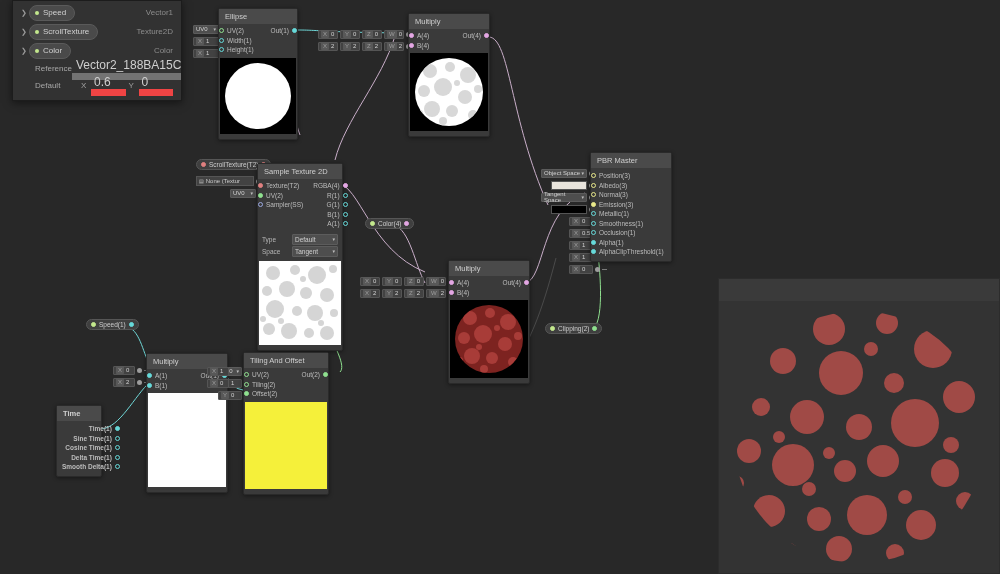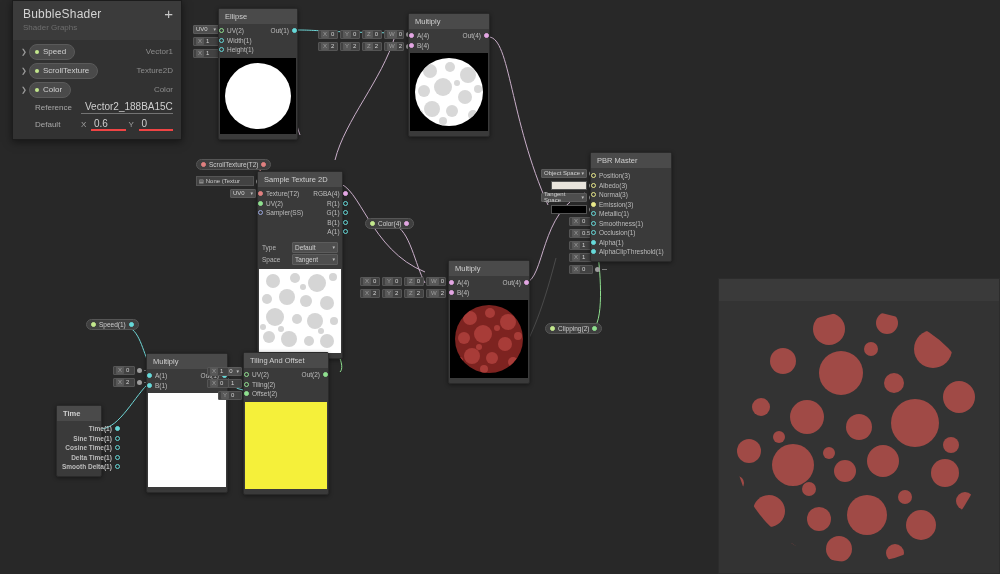--- a/index.html
+++ b/index.html
@@ -21,25 +21,25 @@
   .bb-row{display:flex;align-items:center;height:19px;padding:0 8px 0 6px;}
   .bb-arrow{width:10px;font-size:7px;color:#9a9a9a;text-align:center;}
   .bb-pill{display:inline-flex;align-items:center;gap:4px;background:#4a4a4a;
     border:1px solid #5a5a5a;border-radius:9px;padding:1px 8px 1px 5px;height:12px;}
   .bb-dot{width:4px;height:4px;border-radius:50%;background:#c3e88d;display:inline-block;}
   .bb-pill-l{font-size:8px;color:#d2d2d2;line-height:11px;}
   .bb-type{margin-left:auto;font-size:8px;color:#8d8d8d;}
   .bb-field{display:flex;align-items:center;height:17px;padding-left:22px;font-size:8px;color:#b0b0b0;}
   .bb-field .lab{width:46px;color:#a8a8a8;}
   .bb-check{width:9px;height:9px;color:#d8d8d8;font-size:9px;line-height:9px;}
-  .bb-input{flex:1;border-bottom:1px solid #737373;font-size:10px;color:#cfcfcf;
+  .bb-input{flex:1;border-bottom:7px solid #737373;font-size:12px;color:#cfcfcf;
     padding:0 0 1px 4px;margin-right:8px;}
   .bb-xy{display:flex;align-items:center;gap:3px;flex:1;margin-right:8px;}
   .bb-xy .ax{color:#a0a0a0;font-size:8px;width:7px;}
-  .bb-xy .v{flex:1;border-bottom:2px solid #ef4444;font-size:10px;color:#cfcfcf;padding-left:3px;}
+  .bb-xy .v{flex:1;border-bottom:7px solid #ef4444;font-size:12px;color:#cfcfcf;padding-left:3px;}
 
   
   .node{position:absolute;background:#3a3a3a;border:1px solid #2a2a2a;
     border-radius:2px;box-shadow:0 1px 4px rgba(0,0,0,.45);}
   .n-head{background:#4a4a4a;font-size:7.5px;color:#cfcfcf;padding:3px 6px;}
   .n-body{display:flex;padding:2px 0;}
   .n-in{flex:1;}
   .n-out{text-align:right;}
   .port-row{display:flex;align-items:center;height:9.5px;font-size:6.5px;color:#bdbdbd;white-space:nowrap;}
   .port-row.out{justify-content:flex-end;}
@@ -296,21 +296,21 @@
     <div class="frow" style="margin-left:34px">
       <div class="fsel" style="width:26px">
         <span>UV0</span>
           <span class="caret">▾</span>
       </div>
       <span class="connector"></span>
         <span class="dash"></span>
     </div>
   </div>
 
-  <div class="node" style="left:257px;top:163px;width:84px;margin-top:8px;">
+  <div class="node" style="left:257px;top:163px;width:84px;">
     <div class="n-head">Sample Texture 2D</div>
     <div class="n-body">
       <div class="n-in">
         <div class="port-row">
             <span class="pdot tex f"></span>
             <span class="in-lab">Texture(T2)</span>
           </div>
         <div class="port-row">
             <span class="pdot v2 f"></span>
             <span class="in-lab">UV(2)</span>
@@ -802,25 +802,20 @@
           <circle cx="70" cy="250" r="8"></circle>
             <circle cx="218" cy="260" r="11"></circle>
           <circle cx="252" cy="236" r="7"></circle>
             <circle cx="34" cy="238" r="6"></circle>
         </g>
       </svg>
     </div>
   </div>
 
   <div class="blackboard">
-    <div class="bb-head">
-      <div class="bb-title">BubbleShader</div>
-      <div class="bb-sub">Shader Graphs</div>
-      <div class="bb-plus">+</div>
-    </div>
     <div class="bb-body">
 
       <div class="bb-row">
         <span class="bb-arrow">❯</span>
         <span class="bb-pill">
           <span class="bb-dot"></span>
           <span class="bb-pill-l">Speed</span>
         </span>
         <span class="bb-type">Vector1</span>
       </div>

